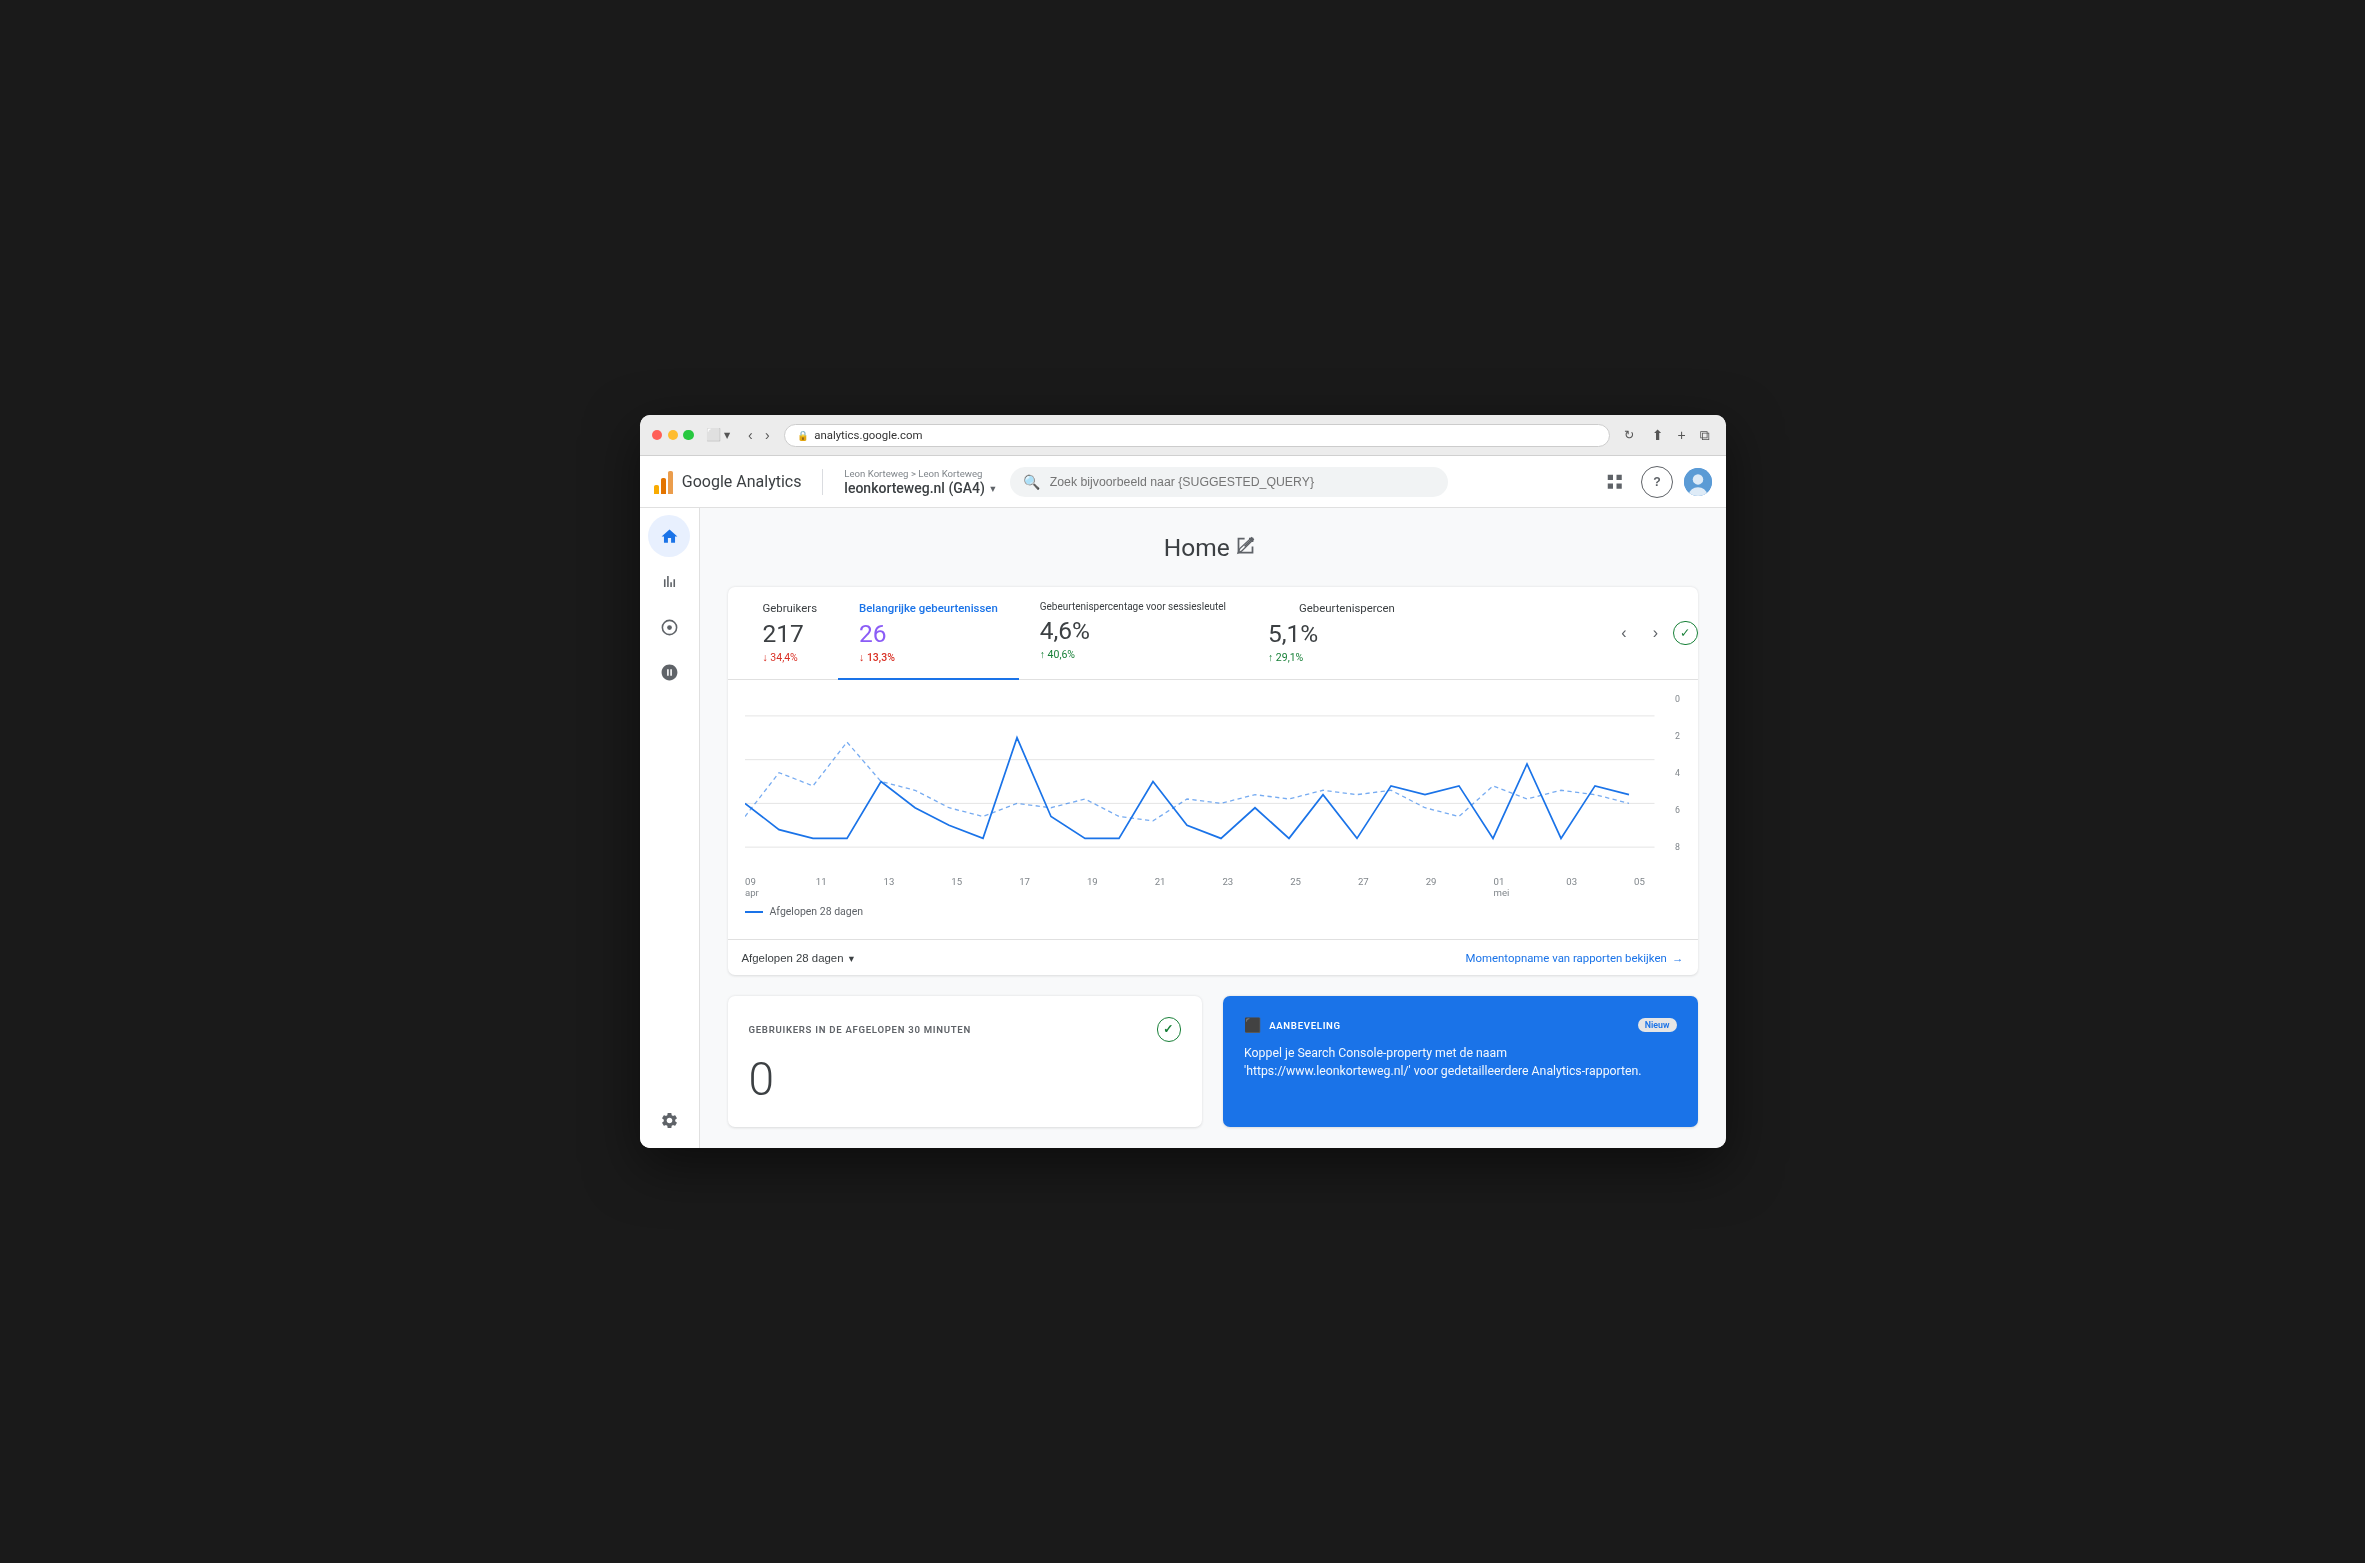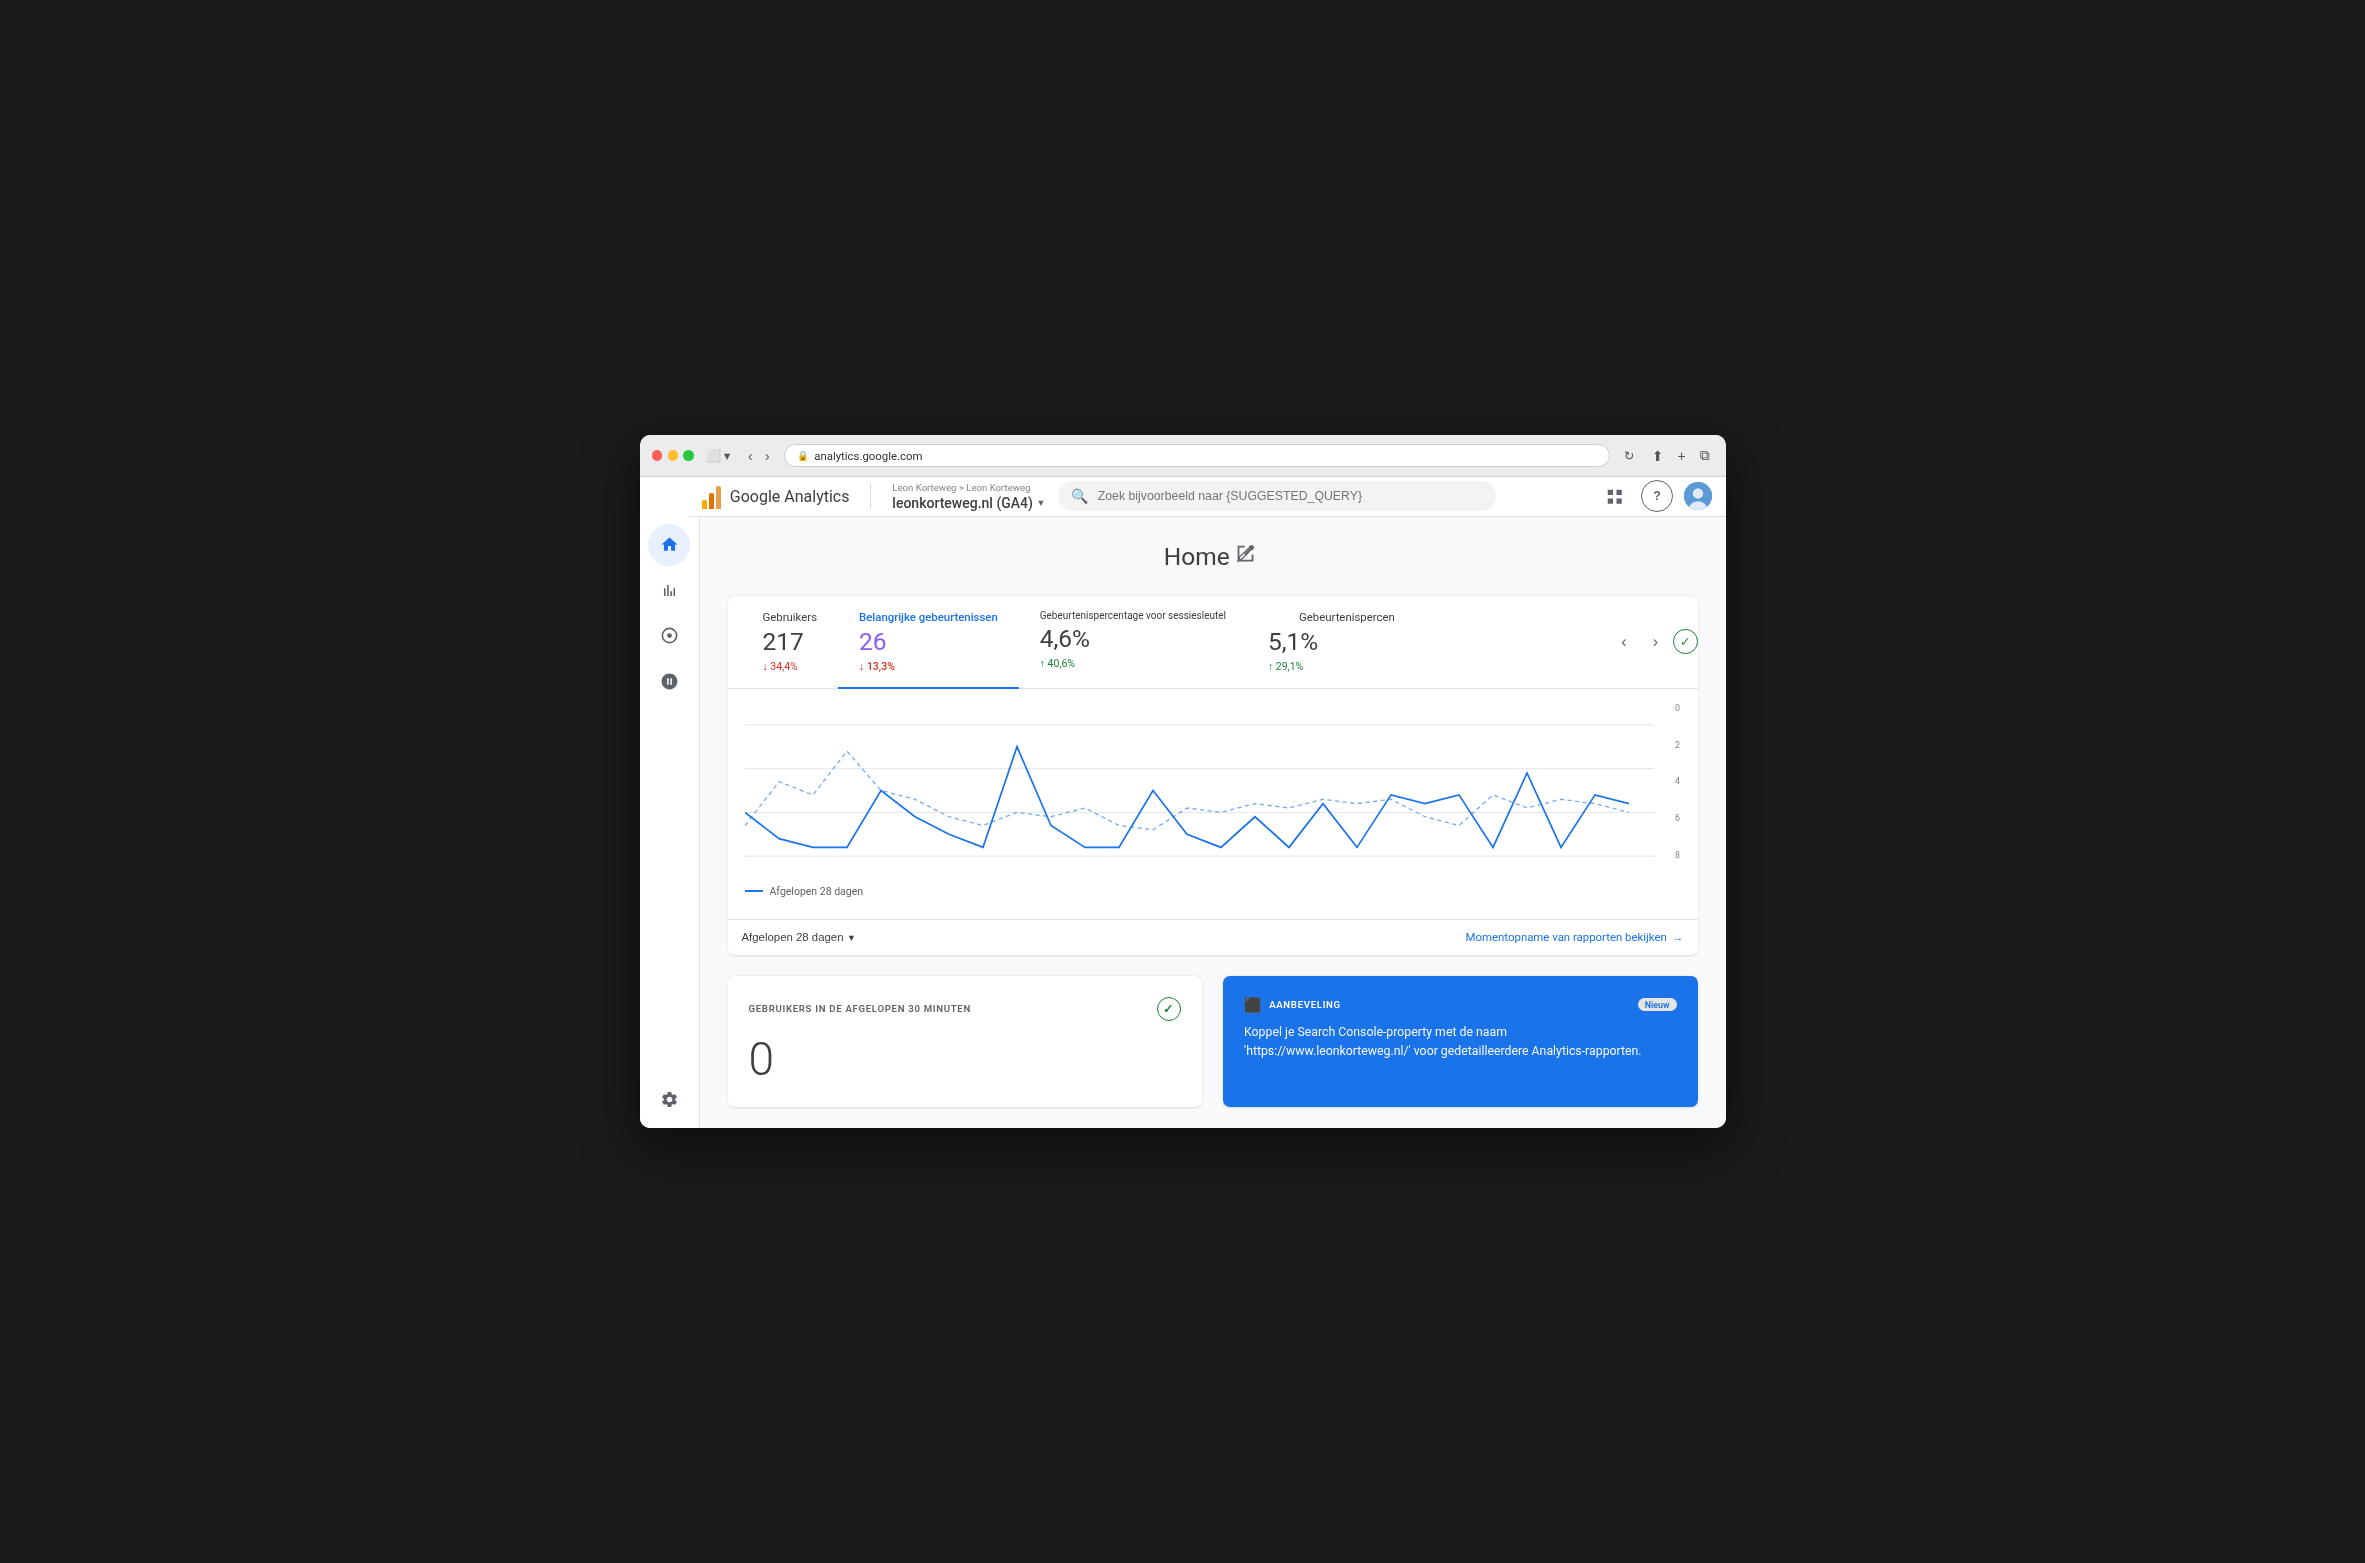--- a/index.html
+++ b/index.html
@@ -71,22 +71,21 @@
     }
 
     
     .ga-header {
       background: #fff;
       border-bottom: 0.9px solid #e0e0e0;
       padding: 0 14px;
       display: flex;
       align-items: center;
       gap: 14px;
-      height: 40px;
-      margin-left: 48px;
+      height: 52px;
     }
     .ga-logo {
       display: flex;
       align-items: center;
       gap: 8.8px;
     }
     .ga-logo-icon {
       display: flex;
       align-items: flex-end;
       gap: 1.8px;
@@ -648,20 +647,36 @@
               <line x1="0" y1="75" x2="1070" y2="75" stroke="#e0e0e0" stroke-width="1"></line>
               <line x1="0" y1="125" x2="1070" y2="125" stroke="#e0e0e0" stroke-width="1"></line>
               <line x1="0" y1="175" x2="1070" y2="175" stroke="#e0e0e0" stroke-width="1"></line>
 
               <polyline points="0,140 40,90 80,105 120,55 160,100 200,110 240,130 280,140 320,125 360,130 400,120 440,140 480,145 520,120 560,125 600,115 640,120 680,110 720,115 760,110 800,130 840,140 880,105 920,120 960,110 1000,115 1040,125" fill="none" stroke="#1a73e8" stroke-width="1.5" stroke-dasharray="5,4" opacity="0.6"></polyline>
 
               <polyline points="0,125 40,155 80,165 120,165 160,100 200,130 240,150 280,165 320,50 360,140 400,165 440,165 480,100 520,150 560,165 600,130 640,165 680,115 720,165 760,105 800,115 840,105 880,165 920,80 960,165 1000,105 1040,115" fill="none" stroke="#1a73e8" stroke-width="2"></polyline>
             </svg>
           </div>
 
+          <div class="chart-labels-x">
+            <span>09<br>apr</span>
+            <span>11</span>
+            <span>13</span>
+            <span>15</span>
+            <span>17</span>
+            <span>19</span>
+            <span>21</span>
+            <span>23</span>
+            <span>25</span>
+            <span>27</span>
+            <span>29</span>
+            <span>01<br>mei</span>
+            <span>03</span>
+            <span>05</span>
+          </div>
 
           <div class="chart-legend">
             <div class="legend-line"></div>
             <span>Afgelopen 28 dagen</span>
           </div>
         </div>
 
         <div class="chart-footer">
           <button class="date-range-btn">
             <span>Afgelopen 28 dagen</span>

